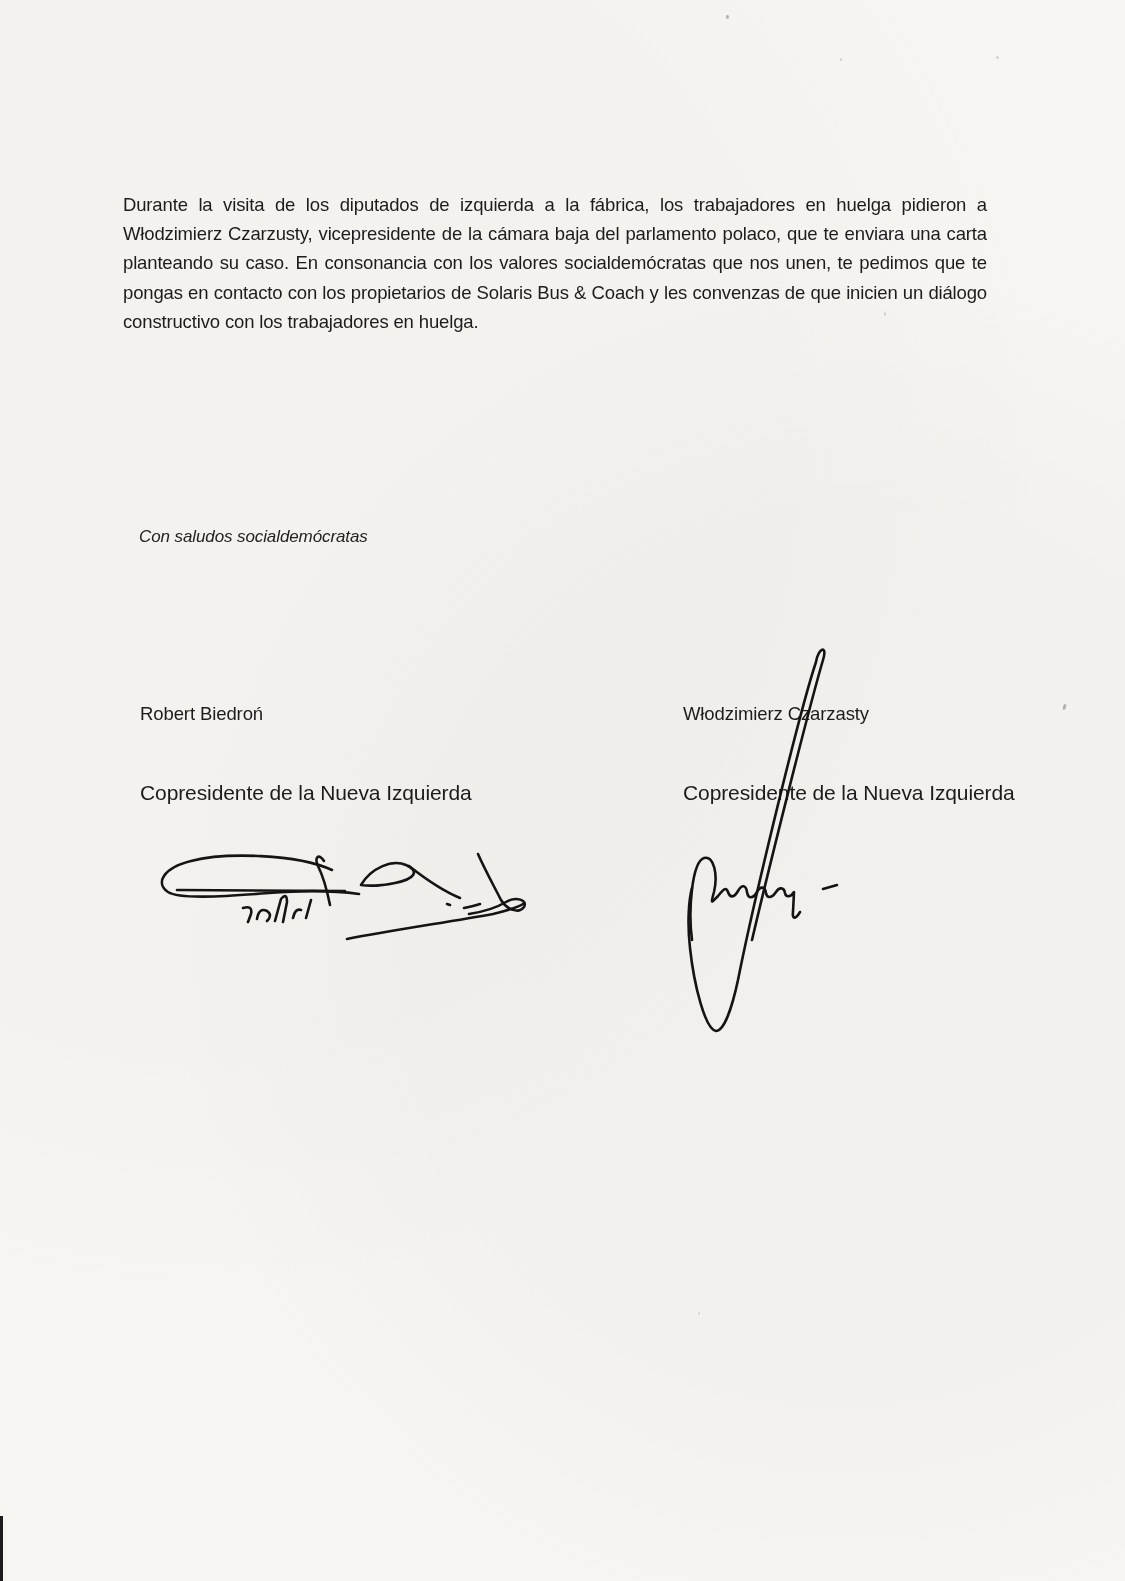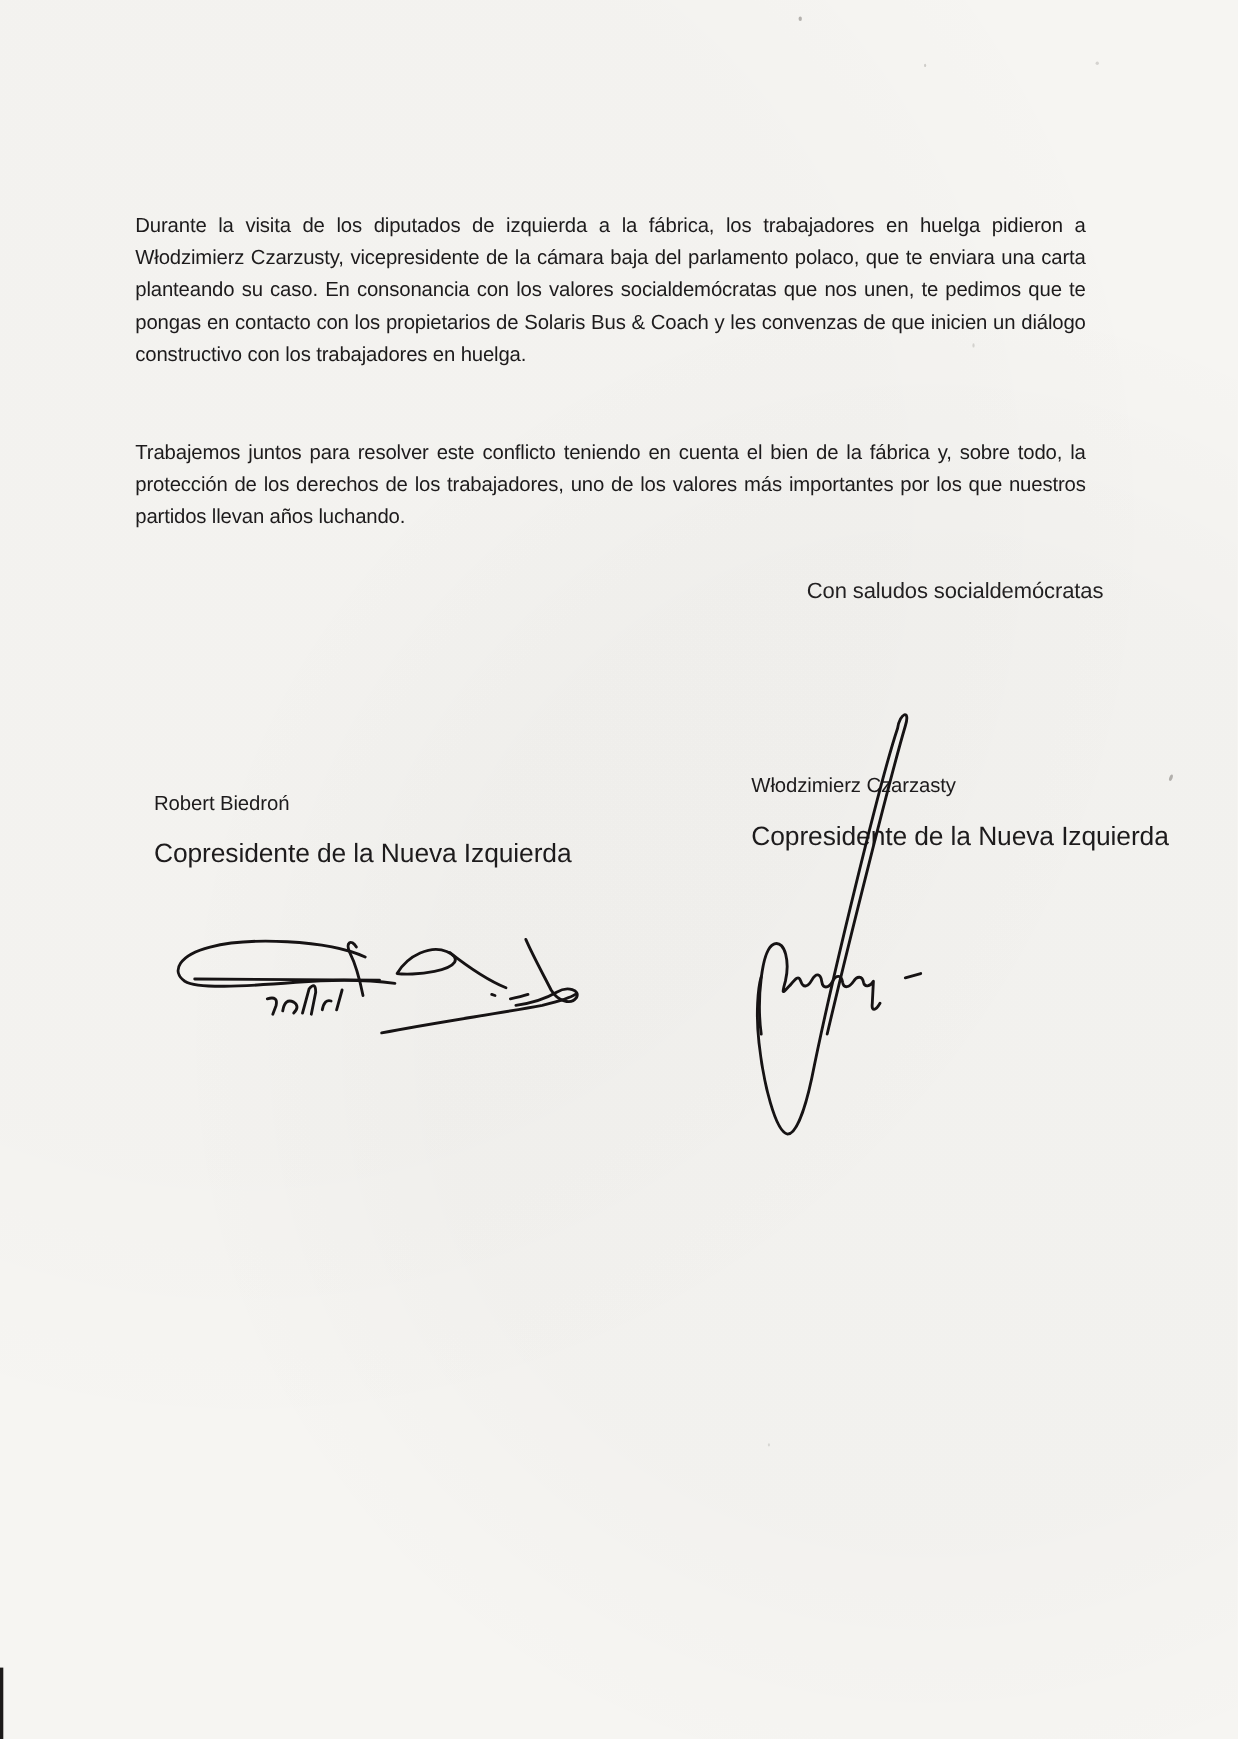--- a/index.html
+++ b/index.html
@@ -29,40 +29,41 @@
     text-align: justify;
     color: #1d1b1c;
   }
   .para-1 { top: 171px; }
   .para-2 { top: 377px; }
   .closing {
     position: absolute;
     left: 139px;
     top: 527px;
     width: 864px;
-    text-align: right;
-    font-size: 20px;
+    text-align: left;
+    font-style: italic;
+    font-size: 17px;
     letter-spacing: -0.1px;
     color: #232122;
   }
   .sig-name {
     position: absolute;
     top: 703px;
     font-size: 18.5px;
     letter-spacing: -0.1px;
     white-space: nowrap;
   }
   .sig-title {
     position: absolute;
-    top: 747px;
-    font-size: 24px;
+    top: 781px;
+    font-size: 21px;
     letter-spacing: -0.1px;
     white-space: nowrap;
   }
-  .col-left  { left: 140px; margin-top: 16px; }
+  .col-left  { left: 140px; }
   .col-right { left: 683px; text-align: right; }
   .sig-svg {
     position: absolute;
     pointer-events: none;
   }
   .sig-svg path {
     fill: none;
     stroke: #161314;
     stroke-linecap: round;
     stroke-linejoin: round;
@@ -83,21 +84,20 @@
     background: #1c1a1a;
   }
 </style>
 </head>
 <body>
 
 <div class="page">
 
   <p class="body-text para-1">Durante la visita de los diputados de izquierda a la fábrica, los trabajadores en huelga pidieron a Włodzimierz Czarzusty, vicepresidente de la cámara baja del parlamento polaco, que te enviara una carta planteando su caso. En consonancia con los valores socialdemócratas que nos unen, te pedimos que te pongas en contacto con los propietarios de Solaris Bus &amp; Coach y les convenzas de que inicien un diálogo constructivo con los trabajadores en huelga.</p>
 
-  <p class="body-text para-2">Trabajemos juntos para resolver este conflicto teniendo en cuenta el bien de la fábrica y, sobre todo, la protección de los derechos de los trabajadores, uno de los valores más importantes por los que nuestros partidos llevan años luchando.</p>
 
   <div class="closing">Con saludos socialdemócratas</div>
 
   <div class="sig-name col-left">Robert Biedroń</div>
   <div class="sig-title col-left">Copresidente de la Nueva Izquierda</div>
 
   <div class="sig-name col-right">Włodzimierz Czarzasty</div>
   <div class="sig-title col-right">Copresidente de la Nueva Izquierda</div>
 
   <svg id="sig-left" class="sig-svg" width="395" height="115" viewBox="0 0 395 115">

